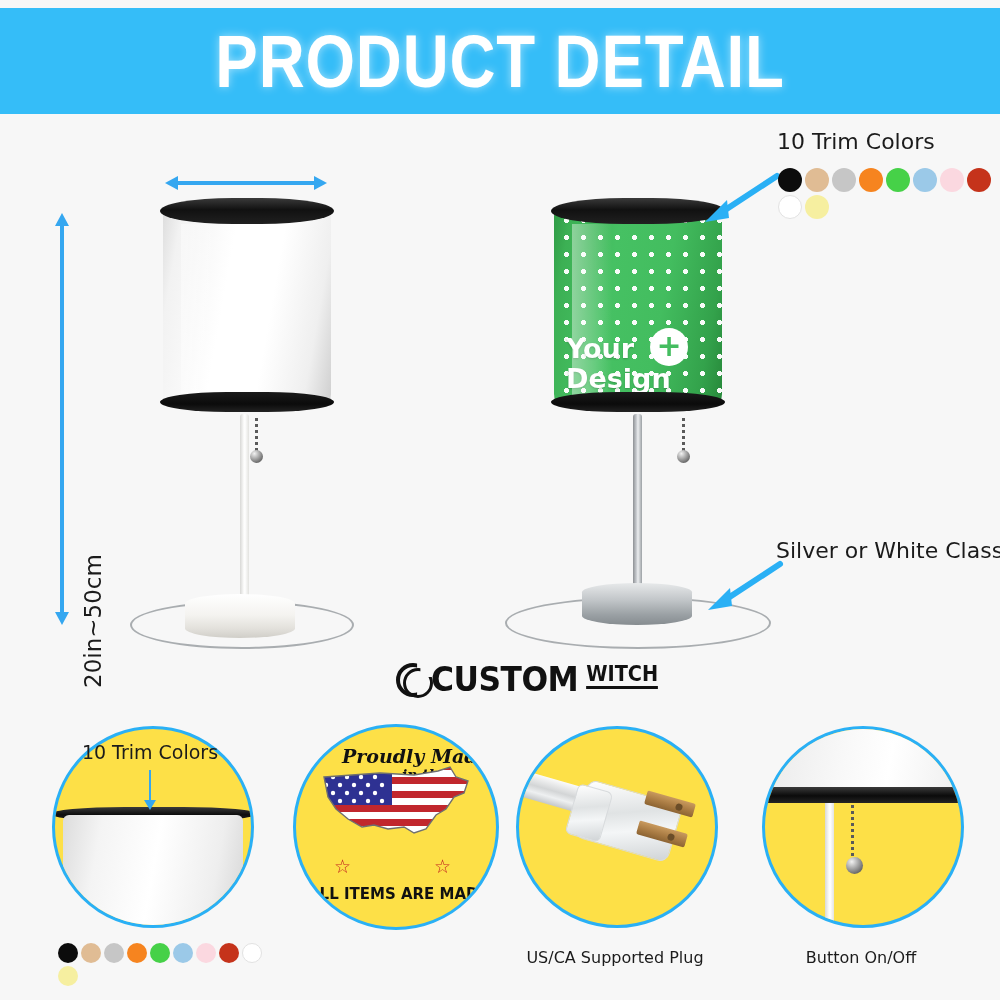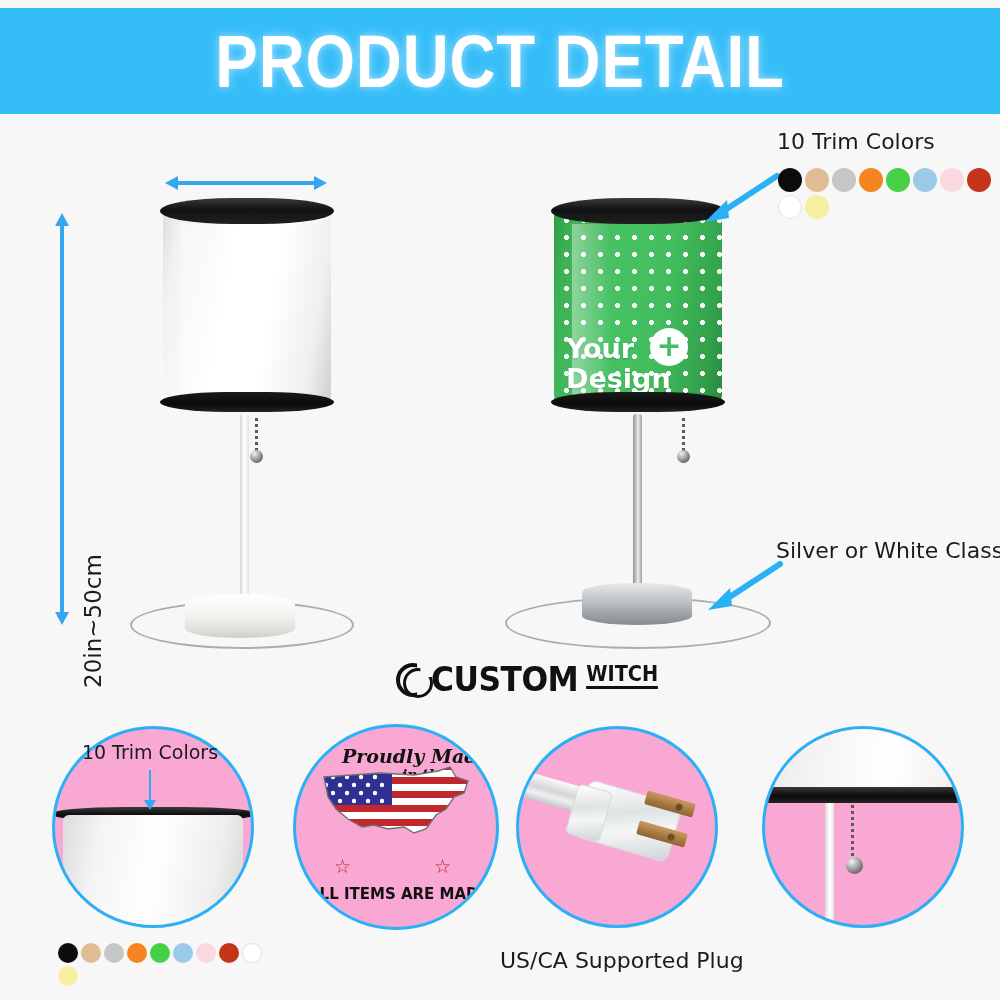--- a/index.html
+++ b/index.html
@@ -125,22 +125,22 @@
   .logo-c::after{content:"";position:absolute;left:7px;top:5px;width:24px;height:24px;border-radius:50%;
      border:3px solid #111;clip-path:polygon(0 0,58% 0,58% 30%,100% 30%,100% 100%,0 100%);}
   .logo-custom{font-family:"DejaVu Sans", sans-serif;font-weight:bold;font-size:33px;
      color:#111;letter-spacing:-0.5px;line-height:33px;transform:scaleX(0.95);}
   .logo-witch{font-family:"DejaVu Sans", sans-serif;font-weight:bold;font-size:21px;
      color:#111;line-height:22px;border-bottom:3px solid #111;padding-bottom:1px;margin-left:1px;
      transform:scaleX(0.92);}
 
   
   .circle{position:absolute;border-radius:50%;border:3px solid #2ab0f5;
-     background:#f9a8d4;overflow:hidden;}
-  .circle-caption{position:absolute;font-size:22px;color:#1b1b1b;text-align:center;
+     background:#fde047;overflow:hidden;}
+  .circle-caption{position:absolute;font-size:16px;color:#1b1b1b;text-align:center;
      font-family:"DejaVu Sans", sans-serif;white-space:nowrap;}
 
   .down-arrow{position:absolute;width:12px;}
   .down-arrow .shaft{position:absolute;left:5px;top:0;width:2px;height:100%;background:#35a7f0;}
   .down-arrow .head{position:absolute;left:0;bottom:-8px;width:0;height:0;
      border-left:6px solid transparent;border-right:6px solid transparent;border-top:10px solid #35a7f0;}
 
   
   .usa-top{position:absolute;font-family:"DejaVu Serif", serif;font-style:italic;font-weight:bold;
      color:#111;}
@@ -343,14 +343,15 @@
   </div>
   <div class="circle-caption" style="left:500px;top:948px;width:230px;">US/CA Supported Plug</div>
 
   <div class="circle" style="left:762px;top:726px;width:196px;height:196px;">
     <div style="position:absolute;left:-6px;top:0;width:210px;height:62px;background:linear-gradient(100deg,#e9e9e9,#f8f8f8 40%,#ffffff 62%,#ededed);"></div>
     <div style="position:absolute;left:-6px;top:58px;width:214px;height:16px;background:linear-gradient(180deg,#3a3a3a,#0b0b0b 55%,#242424);"></div>
     <div style="position:absolute;left:60px;top:74px;width:9px;height:122px;background:linear-gradient(90deg,#d9d9d7,#fcfcfb 45%,#ffffff 58%,#e3e3e0);"></div>
     <div class="chain" style="left:86px;top:76px;height:56px;"></div>
     <div class="chain-ball" style="left:81px;top:128px;width:17px;height:17px;"></div>
   </div>
+  <div class="circle-caption" style="left:768px;top:948px;width:186px;">Button On/Off</div>
 
 </div>
 
 </body></html>

